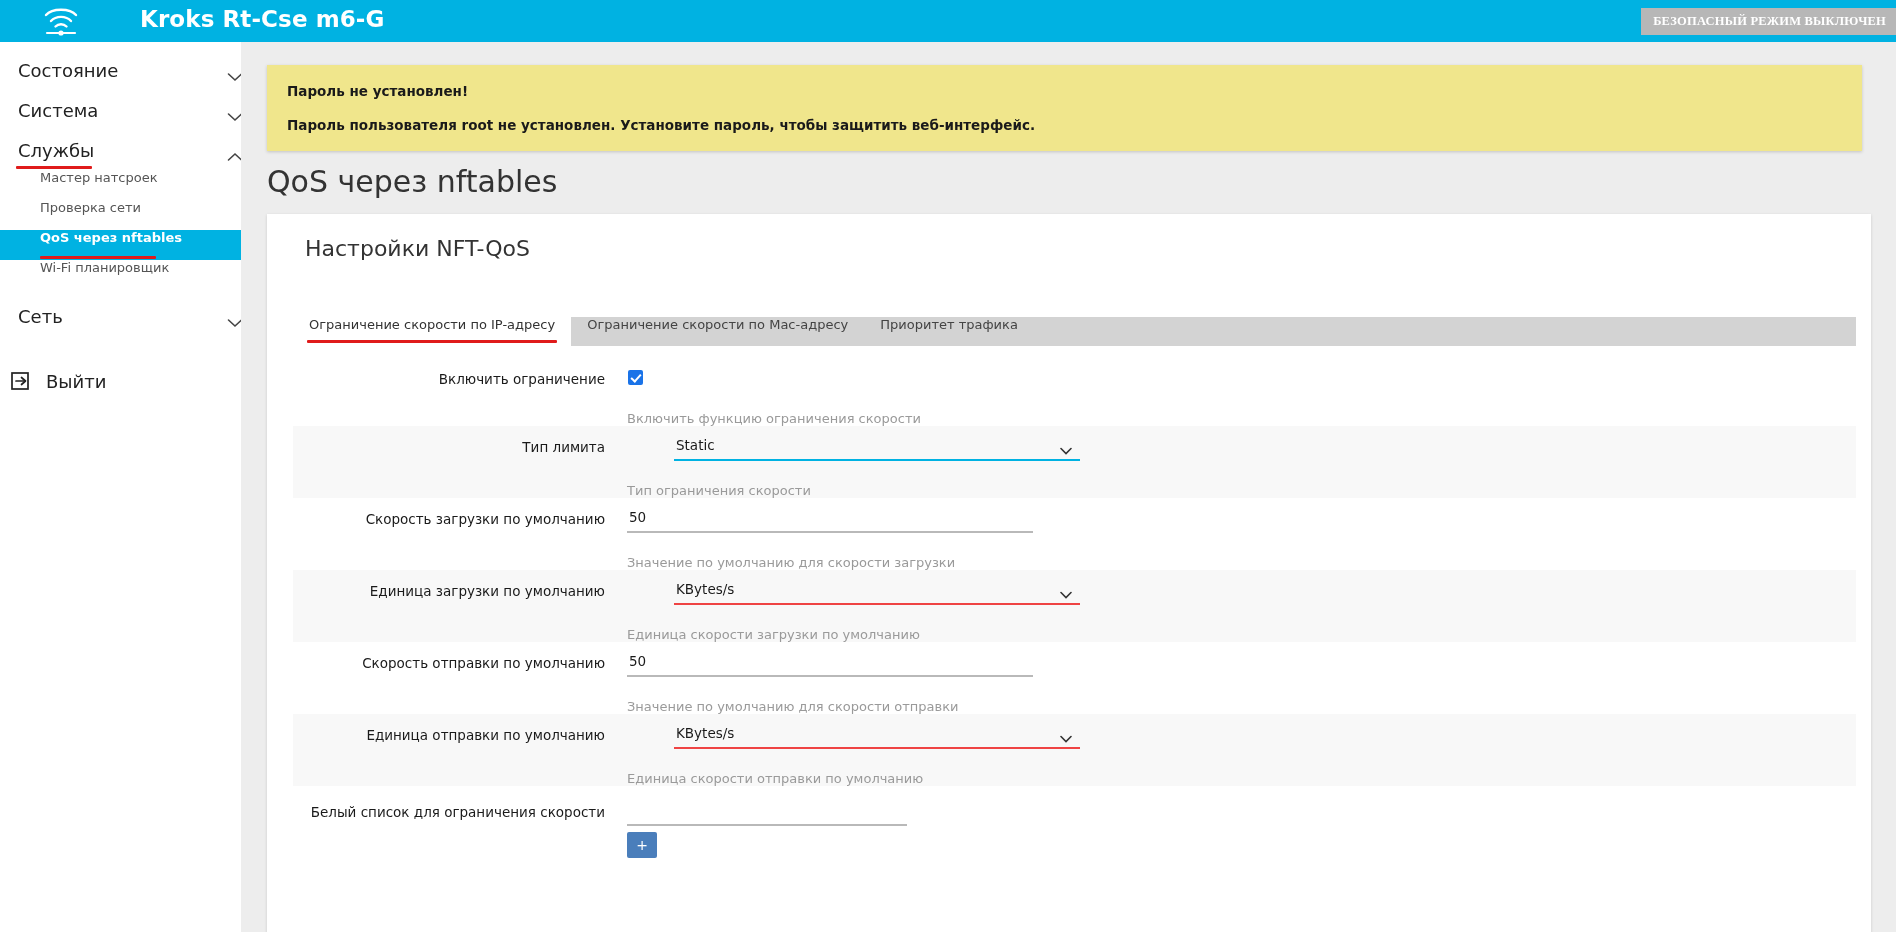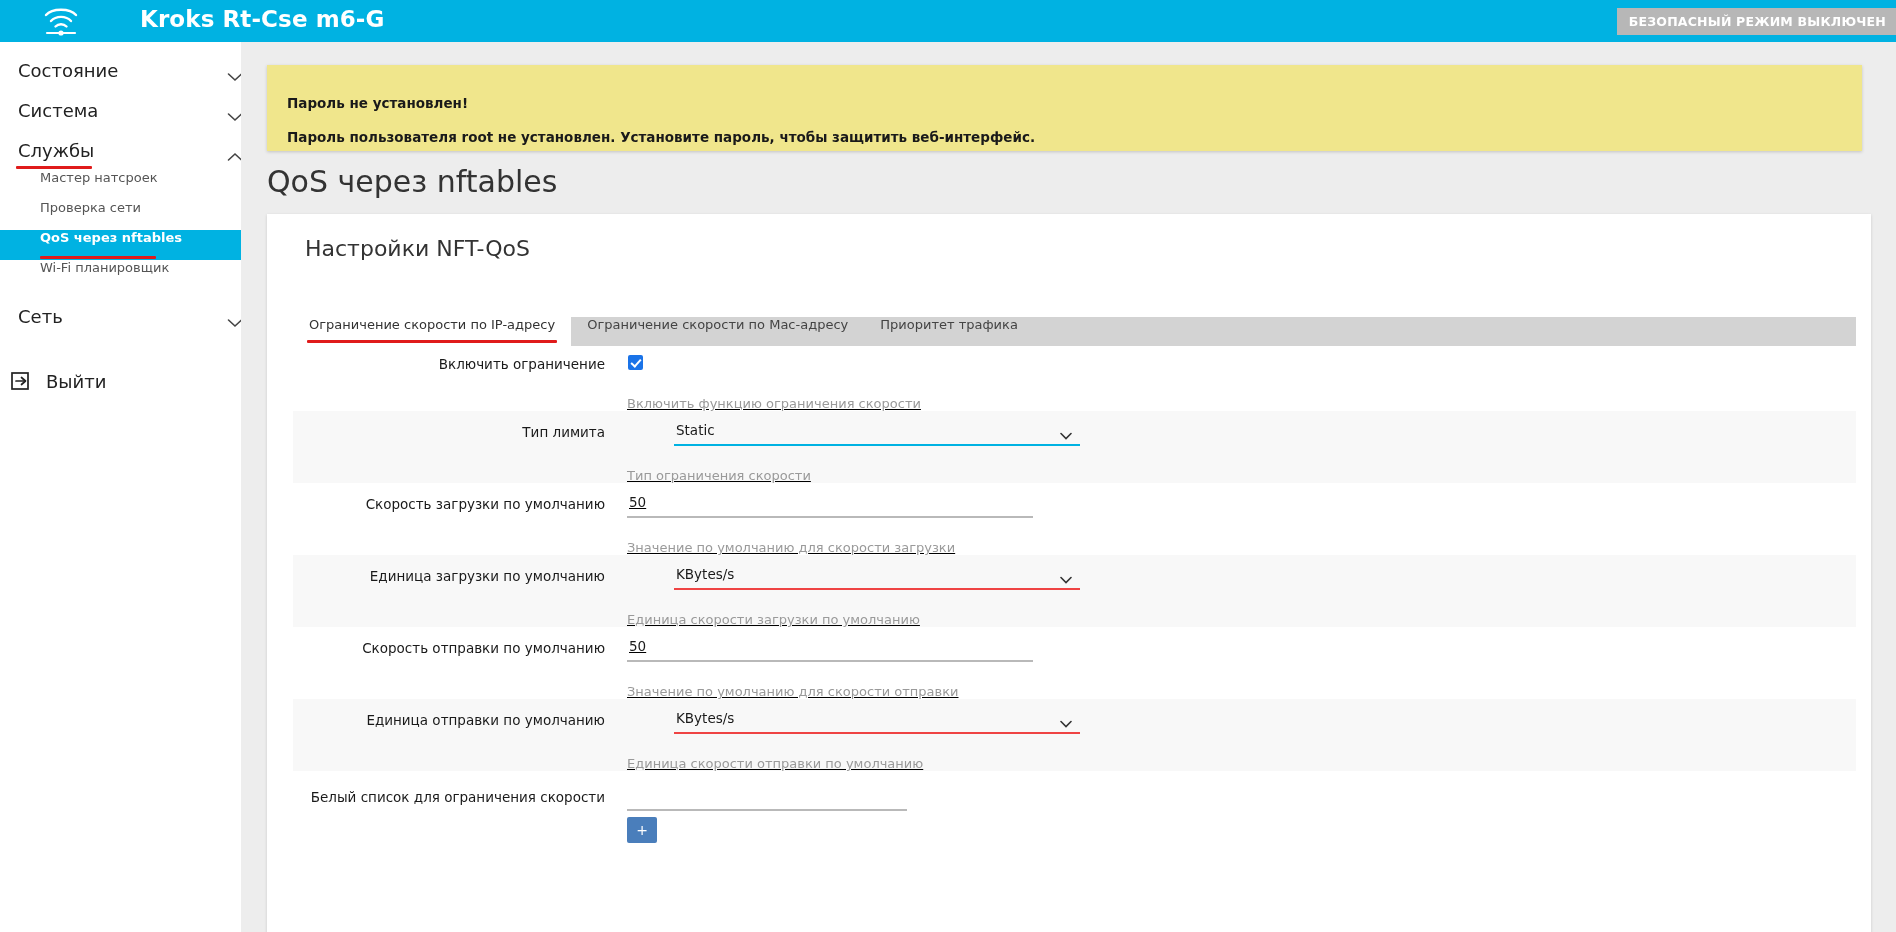--- a/index.html
+++ b/index.html
@@ -28,20 +28,21 @@
     letter-spacing: 0.1px;
     white-space: nowrap;
   }
   .safe-badge {
     position: absolute; right: 0px; top: 8px;
     background: #b7b7b7; color: #ffffff;
     font-size: 12.5px; font-weight: bold;
     padding: 6px 10px 6px 12px;
     letter-spacing: 0.2px;
     white-space: nowrap;
+    font-family: Liberation Serif, serif;
   }
 
   
   .sidebar {
     position: absolute; top: 42px; left: 0;
     width: 266px; height: 890px;
     background: #ffffff;
     border-right: 1px solid #dcdcdc;
   }
   .nav-top {
@@ -95,21 +96,20 @@
   .warn {
     position: absolute; left: 26px; top: 23px;
     width: 1595px; height: 86px;
     background: #f0e68c;
     box-shadow: 0 1px 3px rgba(0,0,0,0.18);
     padding: 18px 20px 0 20px;
   }
   .warn-title {
     font-size: 13.5px; font-weight: bold; color: #1a1a1a;
     margin-bottom: 18px;
-    margin-top: 12px;
   }
   .warn-text {
     font-size: 13.5px; font-weight: bold; color: #1a1a1a;
   }
   .page-title {
     position: absolute; left: 0px; top: 122px;
     width: 100%;
     padding-left: 0px;
     font-size: 30px; color: #333; font-weight: 400;
   }
@@ -140,21 +140,21 @@
     white-space: nowrap;
   }
   .tab.active {
     background: #ffffff;
     color: #333;
   }
   .tab .redline { bottom: 3px; left: 14px; right: 14px; }
 
   
   .form {
-    position: absolute; left: 26px; top: 129px;
+    position: absolute; left: 26px; top: 144px;
     width: 1563px;
   }
   .row {
     position: relative;
     display: flex;
     padding: 0;
     min-height: 65px;
   }
   .row.alt { background: #f8f8f8; }
   .row-inner {
@@ -167,21 +167,20 @@
     text-align: right;
     padding-right: 22px;
     font-size: 13.5px;
     color: #1a1a1a;
     padding-top: 4px;
     line-height: 1.25;
   }
   .ctl {
     flex: 1;
     position: relative;
-    text-decoration: underline;
   }
   .hint {
     font-size: 13px;
     color: #9a9a9a;
     padding-top: 22px;
   }
 
   
   .txt {
     width: 406px;

